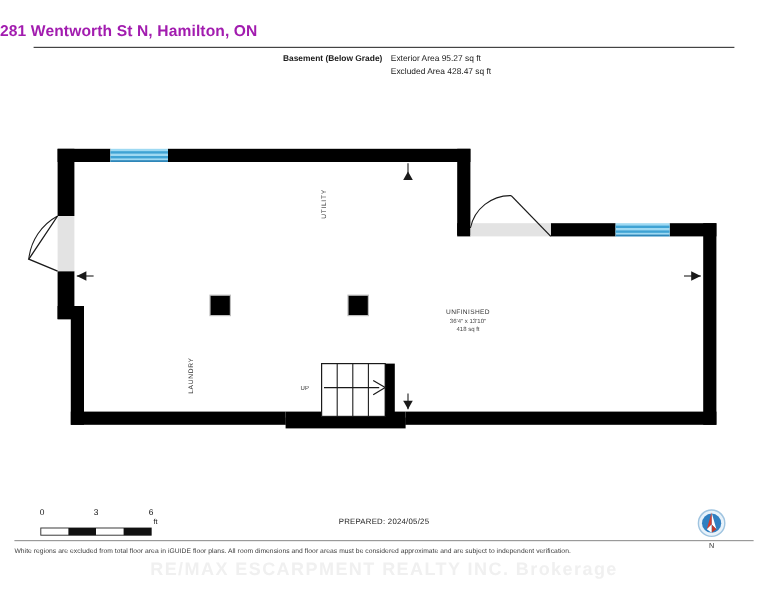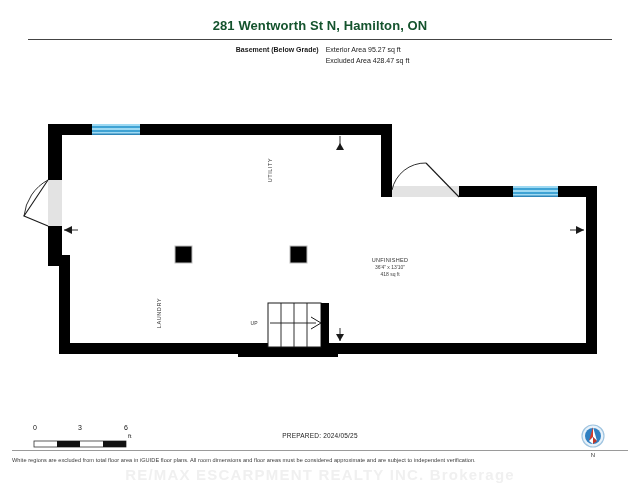--- a/index.html
+++ b/index.html
@@ -16,24 +16,24 @@
     font-family: "Liberation Sans", sans-serif;
     color: #111111;
   }
 
   
   #header-title {
     position: absolute;
     top: 18px;
     left: 0;
     width: 640px;
-    text-align: center;
+    text-align: left;
     font-size: 13px;
     font-weight: bold;
-    color: #14532d;
+    color: #a21caf;
     letter-spacing: 0.1px;
   }
   #header-rule {
     position: absolute;
     top: 39px;
     left: 28px;
     width: 584px;
     height: 1px;
     background: #444444;
   }

